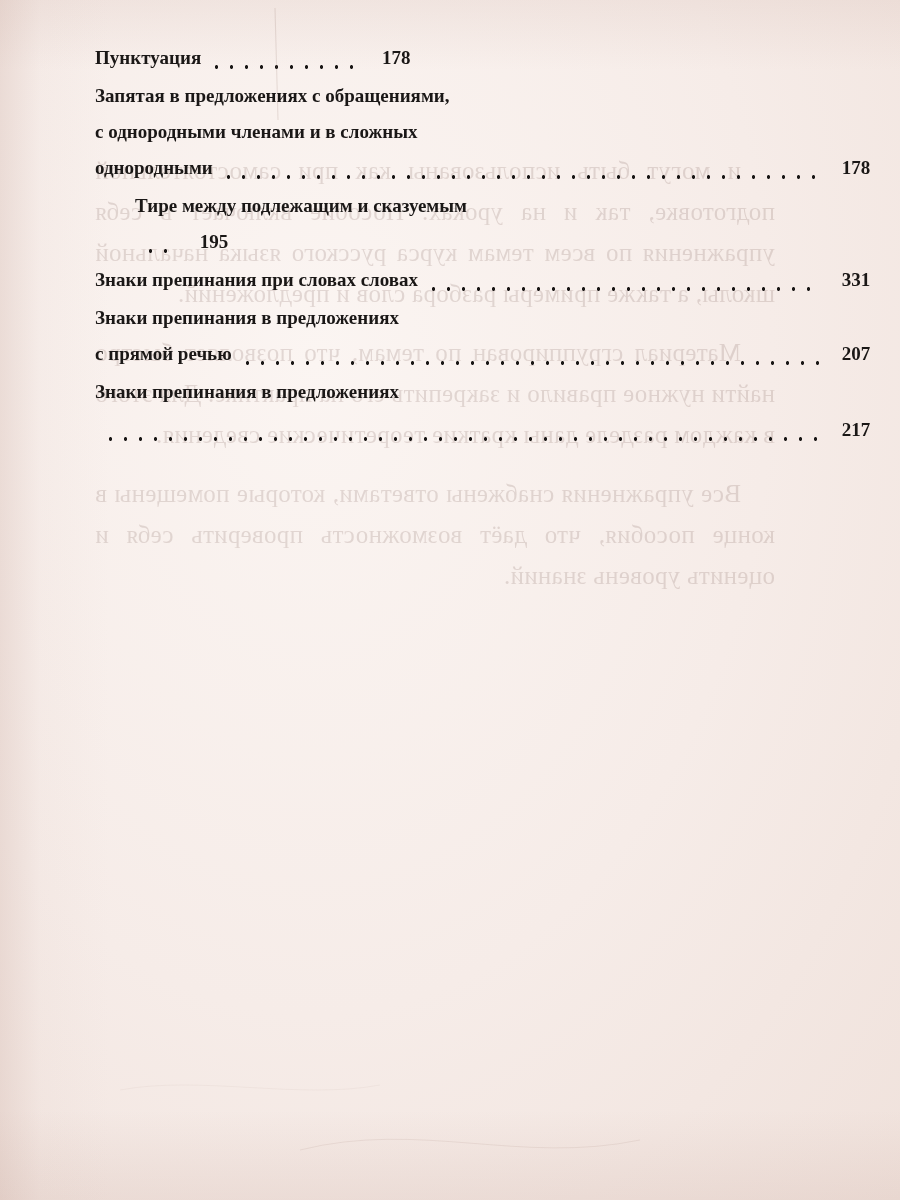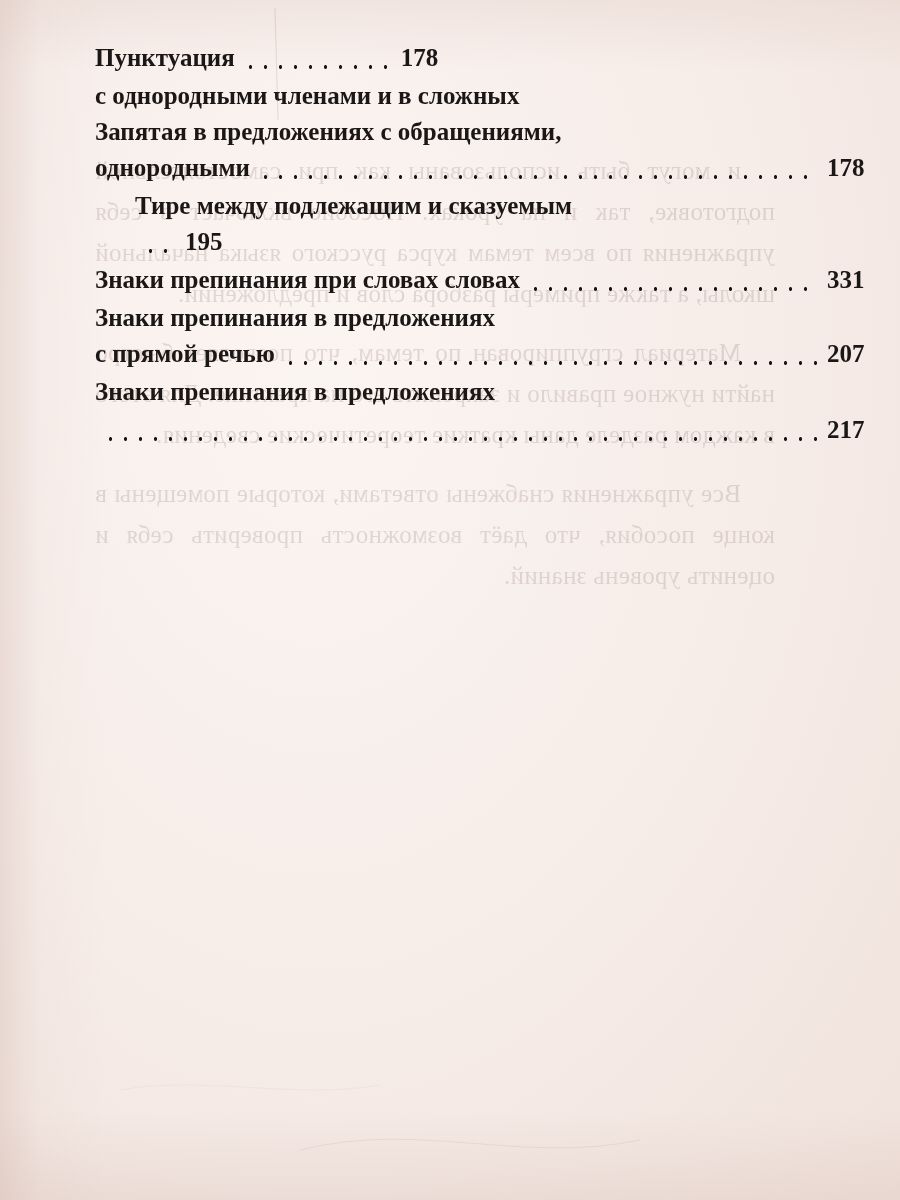--- a/index.html
+++ b/index.html
@@ -56,21 +56,21 @@
     position: absolute;
     left: 95px;
     top: 40px;
     width: 790px;
     z-index: 3;
   }
   .toc-entry {
     display: flex;
     align-items: flex-end;
     font-weight: bold;
-    font-size: 25px;
+    font-size: 19px;
     line-height: 36px;
     color: #1a1716;
     margin-bottom: 2px;
   }
   .entry-title {
     white-space: pre-line;
     max-width: 700px;
   }
   .entry-lastline {
     display: flex;
@@ -84,21 +84,21 @@
     background-image: radial-gradient(circle, #1a1716 1.7px, rgba(0,0,0,0) 1.9px);
     background-size: 15px 4px;
     background-repeat: repeat-x;
     background-position: left bottom;
     min-width: 10px;
   }
   .leader.short { flex: 0 0 auto; width: 150px; }
   .page-num {
     flex: 0 0 auto;
     width: 58px;
-    text-align: left;
+    text-align: center;
     font-weight: bold;
   }
   .head-line { display: block; }
 
   .scratch {
     position: absolute;
     pointer-events: none;
     z-index: 4;
     opacity: 0.35;
   }
@@ -118,22 +118,22 @@
 
   <div class="toc-entry">
     <div class="entry-lastline">
       <span class="entry-title">Пунктуация</span>
       <span class="leader short"></span>
       <span class="page-num">178</span>
     </div>
   </div>
 
   <div class="toc-entry multiline" style="display:block;">
+    <span class="head-line">Запятая в предложениях с обращениями,</span>
     <span class="head-line">с однородными членами и в сложных</span>
-    <span class="head-line">Запятая в предложениях с обращениями,</span>
     <div class="entry-lastline">
       <span class="entry-title">однородными</span>
       <span class="leader"></span>
       <span class="page-num">178</span>
     </div>
   </div>
 
   <div class="toc-entry multiline" style="display:block;margin-left:40px;">
     <span class="head-line">Тире между подлежащим и сказуемым</span>
     <div class="entry-lastline">

